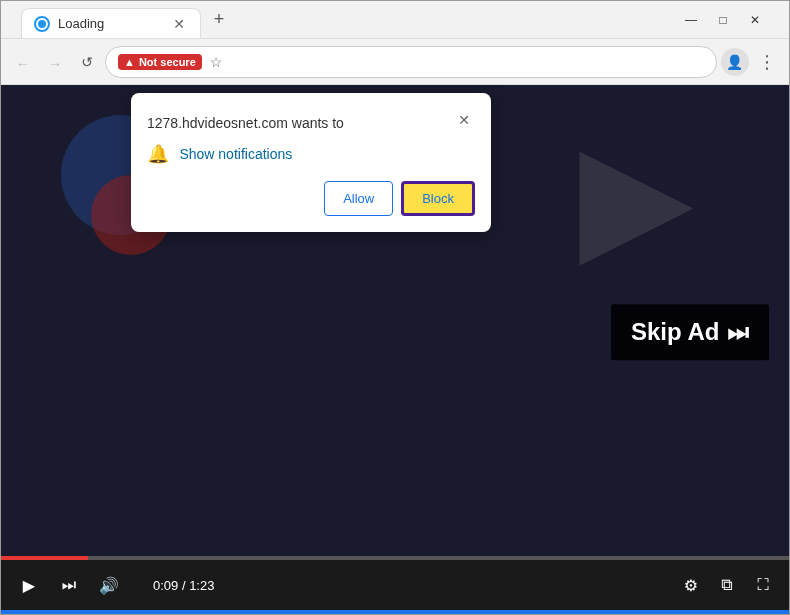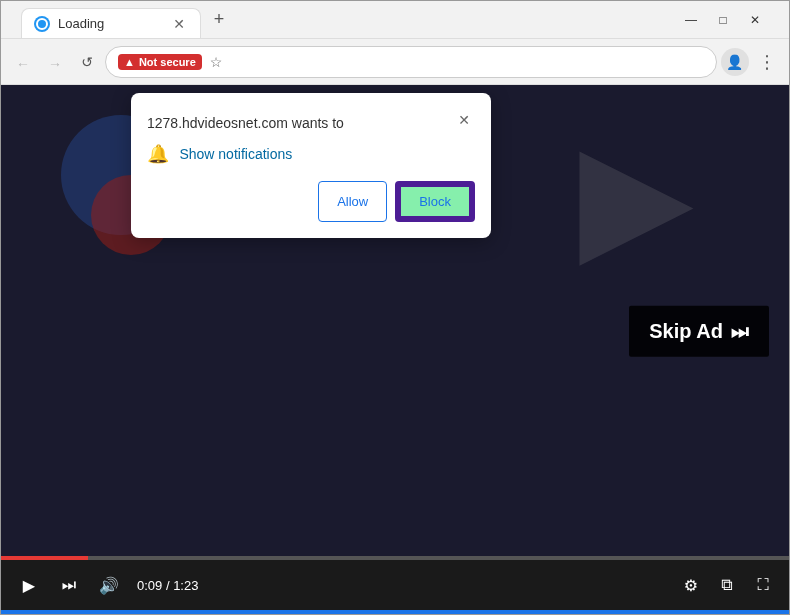--- a/index.html
+++ b/index.html
@@ -273,21 +273,21 @@
 
     
     .skip-ad-btn {
       position: absolute;
       right: 20px;
       top: 50%;
       transform: translateY(-30%);
       background: rgba(0,0,0,0.85);
       color: #fff;
       padding: 14px 20px;
-      font-size: 20px;
+      font-size: 24px;
       font-weight: 600;
       cursor: pointer;
       display: flex;
       align-items: center;
       gap: 8px;
       border-radius: 2px;
       margin-left: 40px;
     }
 
     
@@ -322,21 +322,21 @@
       display: flex;
       align-items: center;
       justify-content: center;
       cursor: pointer;
       color: #fff;
       font-size: 16px;
     }
     .time-display {
       color: #fff;
       font-size: 13px;
-      margin-left: 4px;
+      margin-left: 20px;
       white-space: nowrap;
     }
     .spacer { flex: 1; }
     .ctrl-btn-right {
       width: 28px;
       height: 28px;
       display: flex;
       align-items: center;
       justify-content: center;
       cursor: pointer;
@@ -402,23 +402,23 @@
       border: 1px solid #1a73e8;
       border-radius: 4px;
       background: #fff;
       color: #1a73e8;
       font-size: 13px;
       cursor: pointer;
       font-weight: 500;
     }
     .btn-block {
       padding: 7px 18px;
-      border: 6px solid #4c1d95;
+      border: 3px solid #4c1d95;
       border-radius: 4px;
-      background: #86efac;
+      background: #fde047;
       color: #1a73e8;
       font-size: 13px;
       cursor: pointer;
       font-weight: 500;
     }
 
     
     .bottom-line {
       height: 4px;
       background: #1a73e8;

